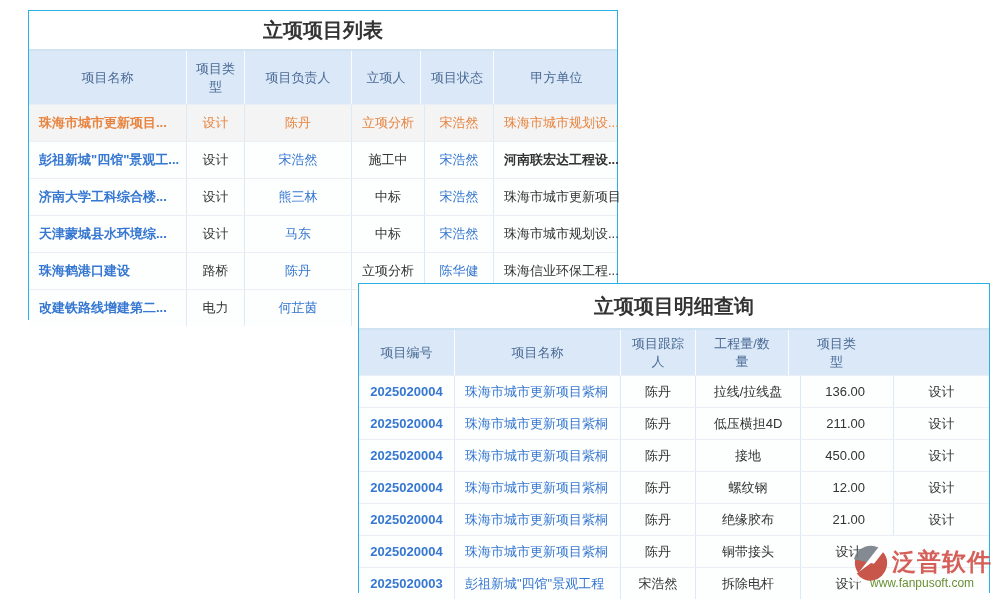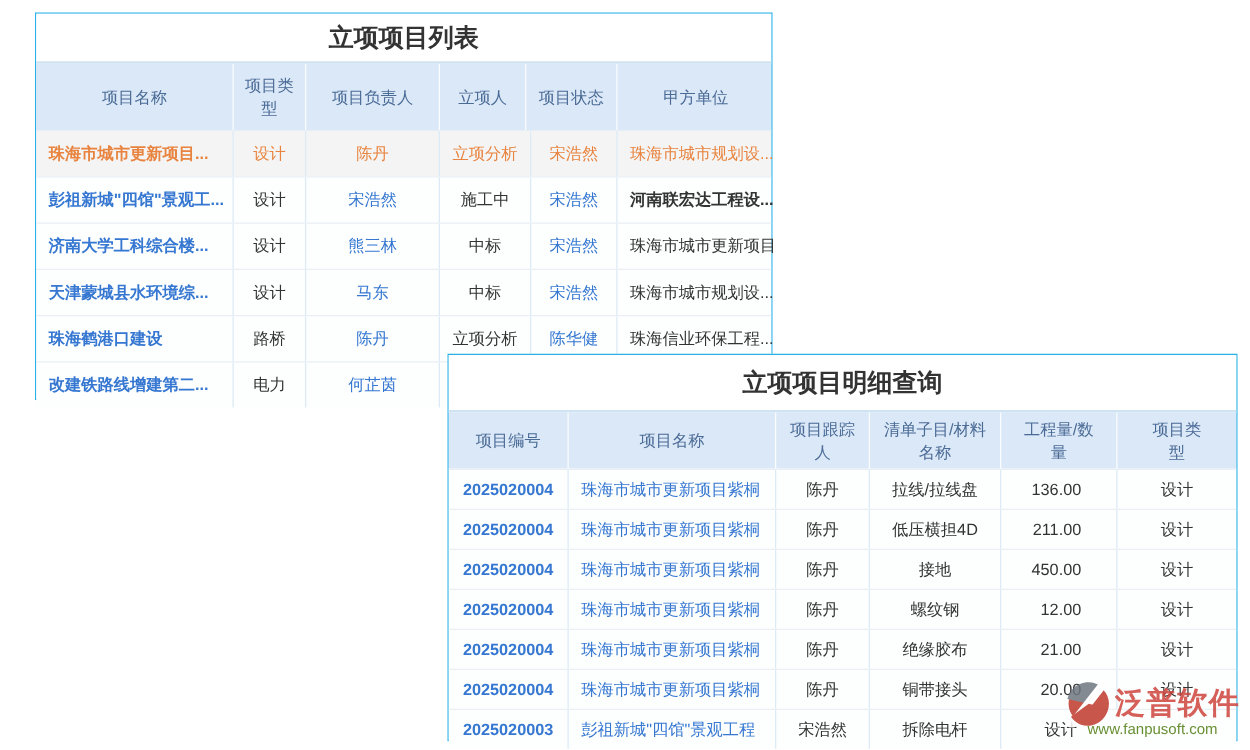--- a/index.html
+++ b/index.html
@@ -139,23 +139,20 @@
     <div class="hdr" id="t2-head" style="height:45px;">
         <div class="hdr-cell" style="width: 95px;">
           <span class="wrapbox">项目编号</span>
         </div>
         <div class="hdr-cell" style="width: 166px;">
           <span class="wrapbox">项目名称</span>
         </div>
         <div class="hdr-cell" style="width: 75px;">
           <span class="wrapbox" style="max-width: 58px;">项目跟踪人</span>
         </div>
-        <div class="hdr-cell" style="width: 105px;">
-          <span class="wrapbox" style="max-width: 82px;">清单子目/材料名称</span>
-        </div>
         <div class="hdr-cell" style="width: 93px;">
           <span class="wrapbox" style="max-width: 62px;">工程量/数量</span>
         </div>
         <div class="hdr-cell" style="width: 96px;">
           <span class="wrapbox" style="max-width: 44px;">项目类型</span>
         </div>
       </div>
     <div class="tbody" id="t2-body">
         <div class="row" style="height: 31px;">
           <div class="cell al-center link" style="width: 95px;">2025020004</div>
@@ -195,21 +192,20 @@
           <div class="cell al-center" style="width: 75px;">陈丹</div>
           <div class="cell al-center" style="width: 105px;">绝缘胶布</div>
           <div class="cell al-right" style="width: 93px;">21.00</div>
           <div class="cell al-center" style="width: 96px;">设计</div>
         </div>
         <div class="row" style="height: 31px;">
           <div class="cell al-center link" style="width: 95px;">2025020004</div>
           <div class="cell al-left link" style="width: 166px;">珠海市城市更新项目紫桐</div>
           <div class="cell al-center" style="width: 75px;">陈丹</div>
           <div class="cell al-center" style="width: 105px;">铜带接头</div>
-          <div class="cell al-right" style="width: 93px;">20.00</div>
           <div class="cell al-center" style="width: 96px;">设计</div>
         </div>
         <div class="row" style="height: 31px;">
           <div class="cell al-center link" style="width: 95px; text-align: right;">2025020003</div>
           <div class="cell al-left link" style="width: 166px;">彭祖新城"四馆"景观工程</div>
           <div class="cell al-center" style="width: 75px;">宋浩然</div>
           <div class="cell al-center" style="width: 105px;">拆除电杆</div>
           <div class="cell al-center" style="width: 96px;">设计</div>
         </div>
       </div>

